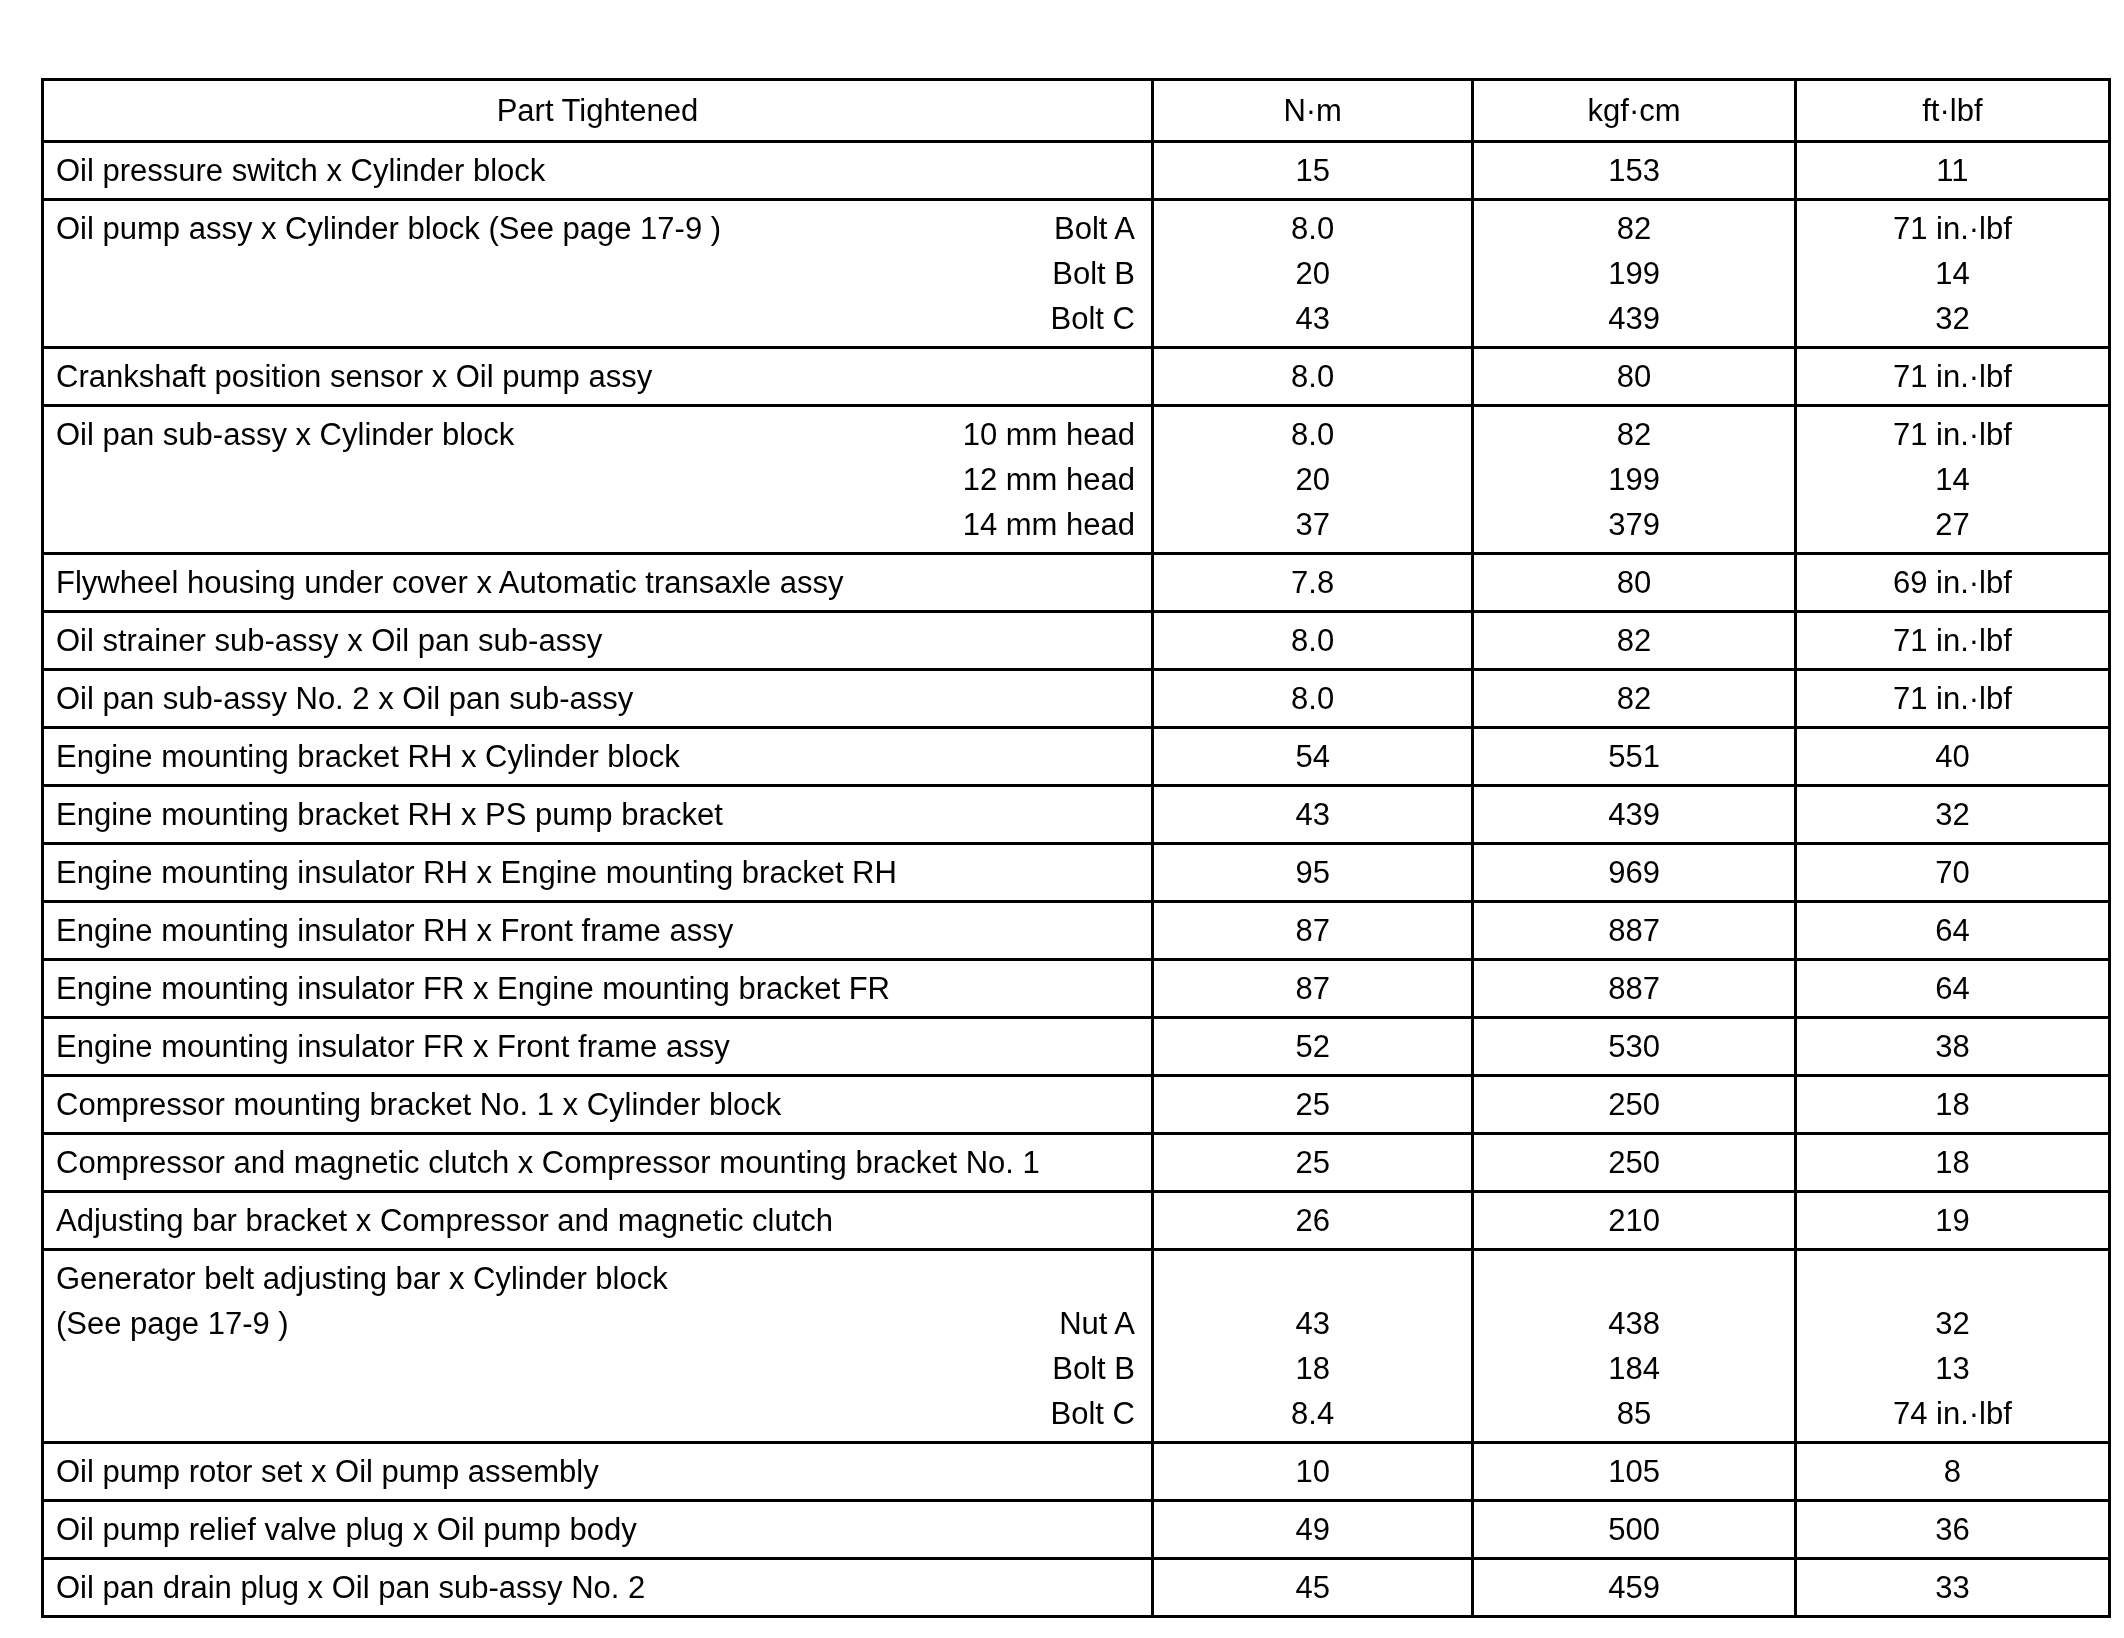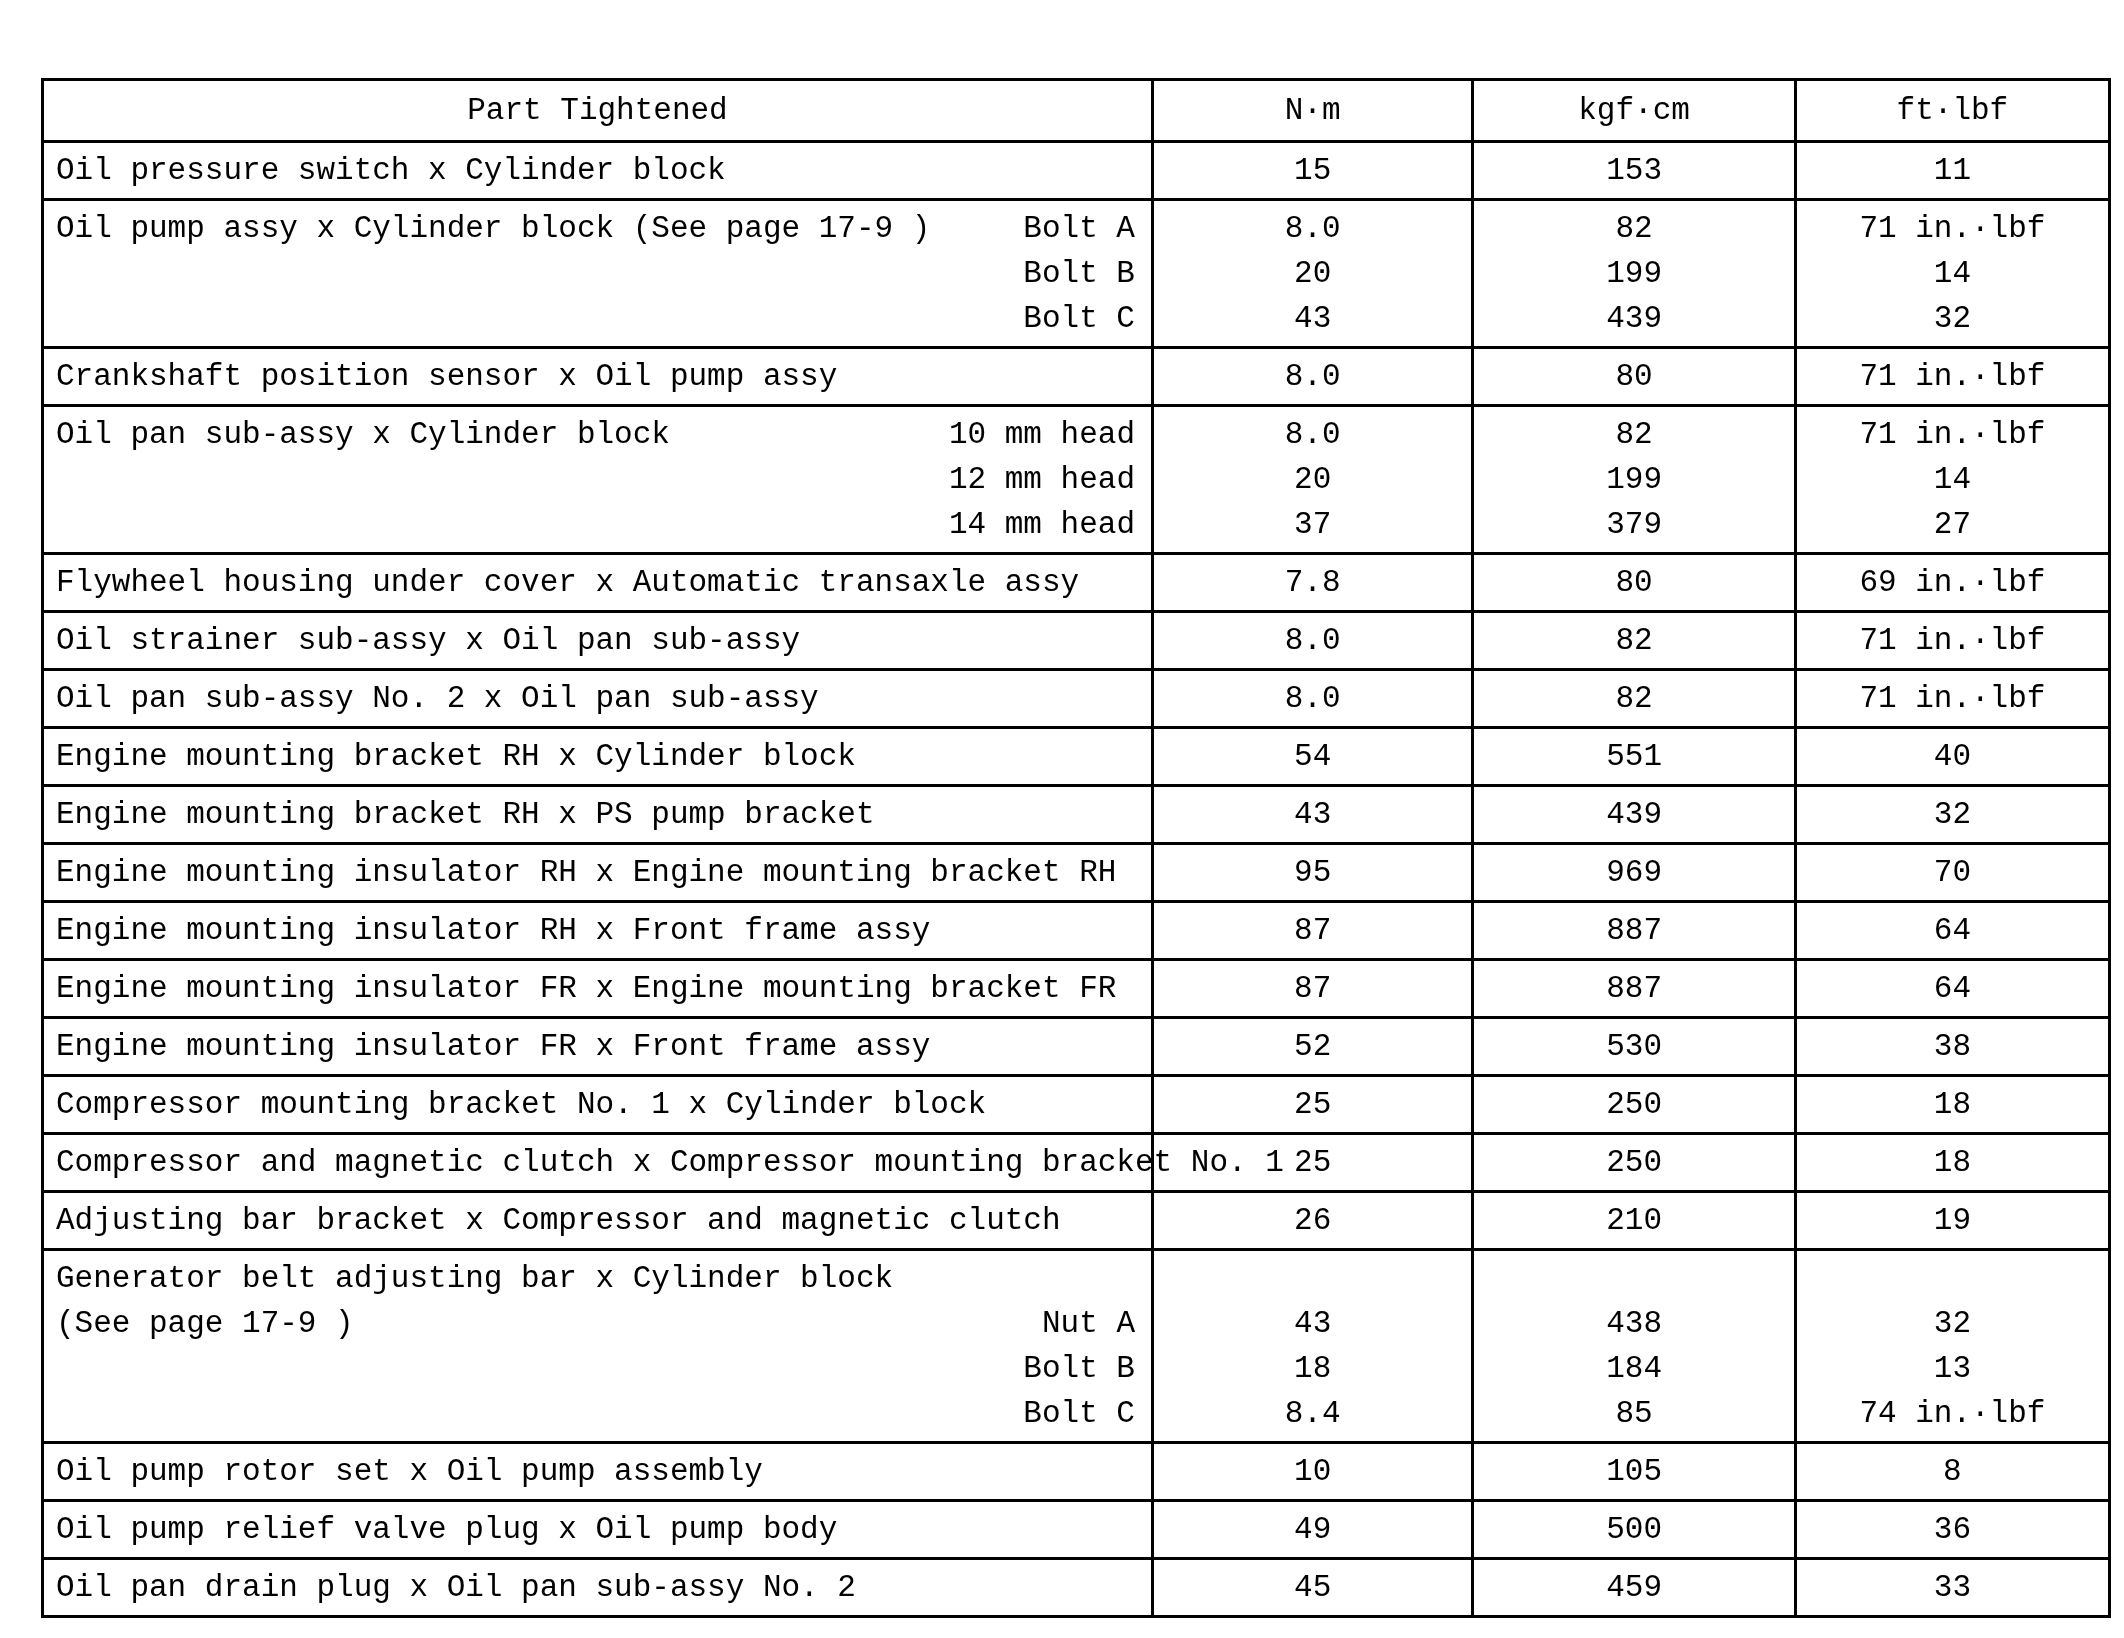--- a/index.html
+++ b/index.html
@@ -13,21 +13,20 @@
     position: relative;
     font-family: "Liberation Sans", "DejaVu Sans", sans-serif;
     color: #000000;
     overflow: hidden;
   }
   .page {
     position: absolute;
     left: 41px;
     top: 78px;
     width: 2070px;
-    font-family: Liberation Mono, monospace;
   }
   table {
     width: 100%;
     border-collapse: collapse;
     table-layout: fixed;
     font-size: 31px;
   }
   col.c1 { width: 53.7%; }
   col.c2 { width: 15.5%; }
   col.c3 { width: 15.6%; }

